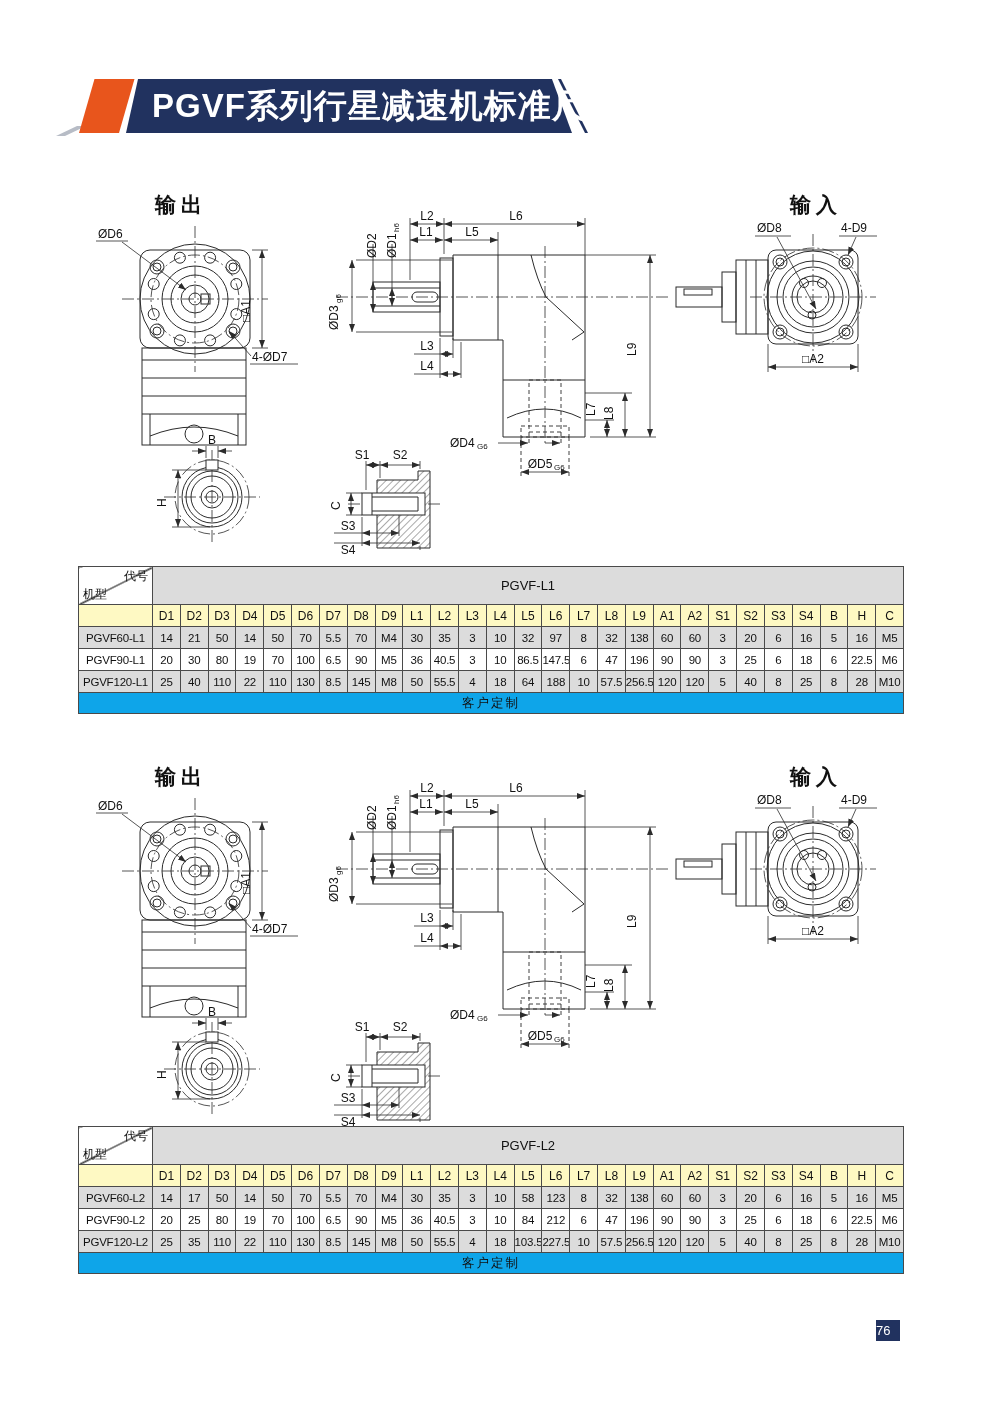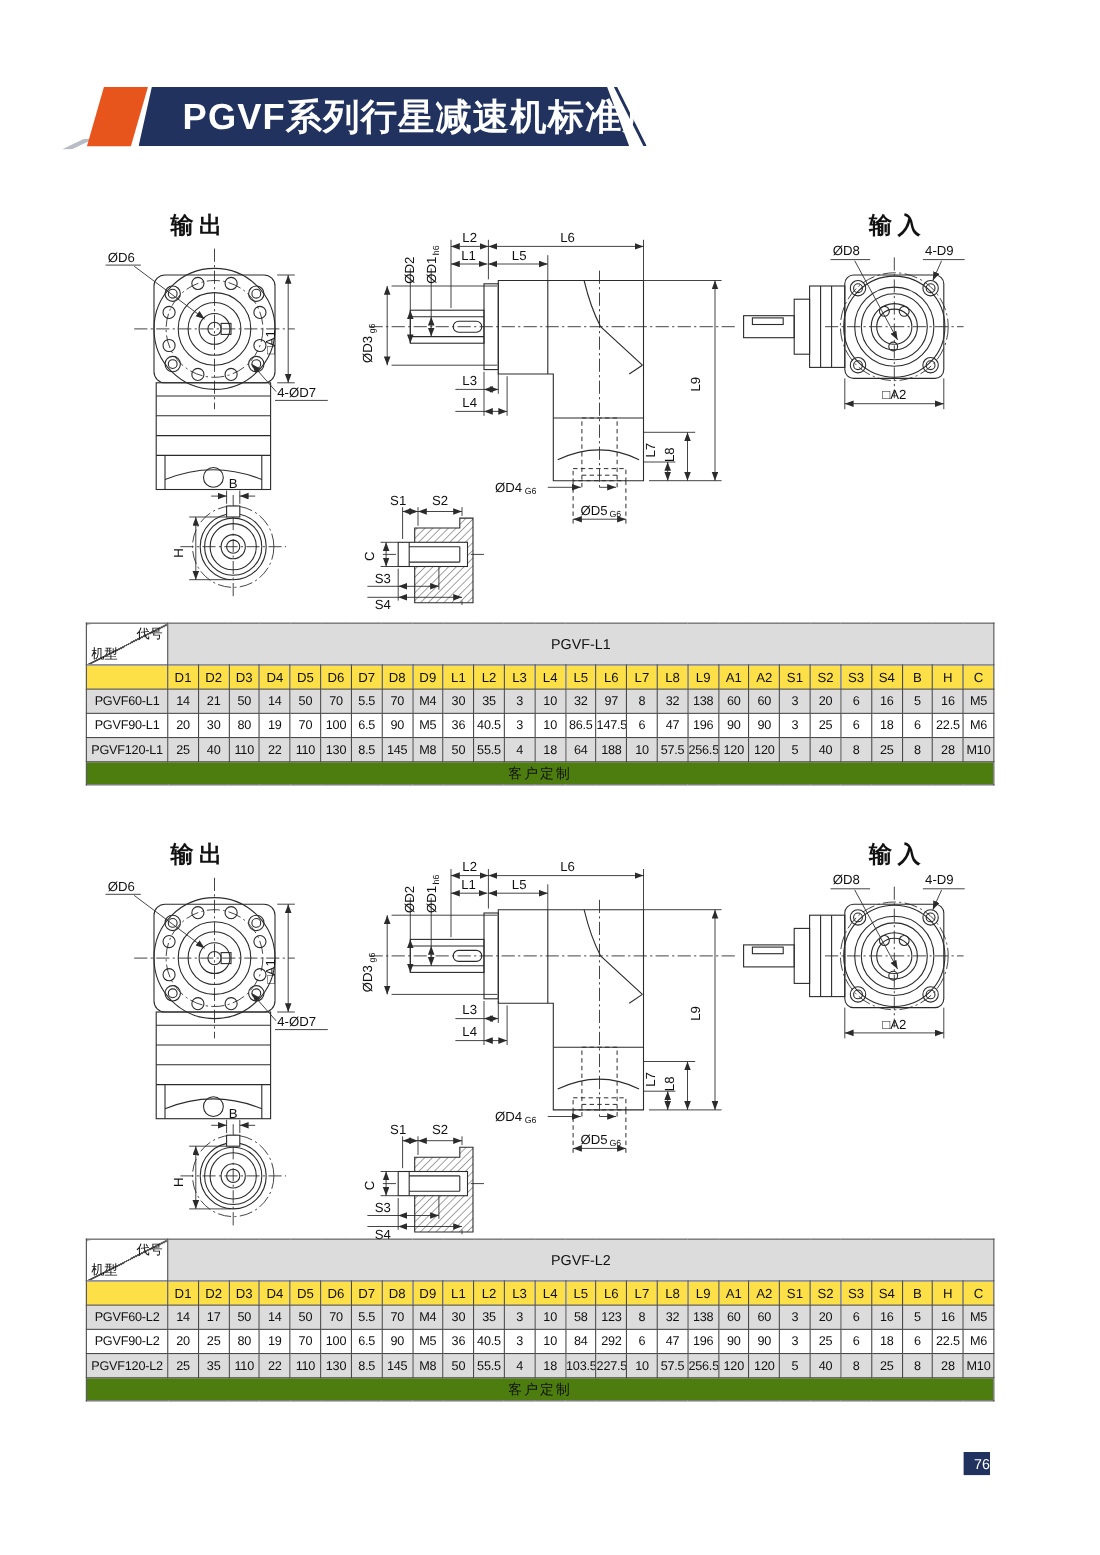--- a/index.html
+++ b/index.html
@@ -8,21 +8,21 @@
 
   
   .banner-orange{position:absolute;left:79px;top:79px;width:40px;height:54px;
     transform:skewX(-16deg);transform-origin:bottom left;}
   .banner-navy{position:absolute;left:126px;top:79px;width:446px;height:54px;
     clip-path:polygon(2.7% 0,95.5% 0,100% 100%,0 100%);}
   .banner-sliver{position:absolute;left:558px;top:79px;width:30px;height:54px;
     clip-path:polygon(0 0,10% 0,100% 100%,90% 100%);}
   .banner-gray{position:absolute;left:56px;top:126px;width:30px;height:10px;
     background:#b7bcc6;clip-path:polygon(70% 0,100% 0,30% 100%,0 100%);}
-  .banner-title{position:absolute;left:166px;top:79px;height:54px;line-height:54px;
+  .banner-title{position:absolute;left:152px;top:79px;height:54px;line-height:54px;
     color:#fff;font-size:33px;font-weight:bold;letter-spacing:1px;white-space:nowrap;}
 
   
   .drawset{position:absolute;left:0;width:1000px;height:390px;}
   #set1{top:180px;} #set2{top:752px;}
   .ln{stroke:#2b2b2b;stroke-width:1;fill:none;}
   .cl{stroke:#2b2b2b;stroke-width:0.8;fill:none;stroke-dasharray:12 3 2 3;}
   .dsh{stroke:#2b2b2b;stroke-width:0.9;fill:none;stroke-dasharray:4 3;}
   .dim{stroke:#2b2b2b;stroke-width:0.8;fill:none;}
   .txt{font-family:"Liberation Sans",sans-serif;font-size:12px;fill:#111;}
@@ -34,29 +34,29 @@
   .tablebox{position:absolute;left:78px;width:826px;}
   #table1{top:566px;} #table2{top:1126px;}
   .dim-table{border-collapse:collapse;width:100%;table-layout:fixed;color:#111;}
   .dim-table td{border:1px solid #4a4a4a;text-align:center;padding:0;overflow:hidden;white-space:nowrap;}
   .band-row td{height:37px;margin-top:40px;}
   .band{background:#dcdcdc;font-size:13px;}
   .corner{position:relative;background:linear-gradient(to bottom right,
      transparent 48.8%,#4a4a4a 48.8%,#4a4a4a 51.2%,transparent 51.2%);}
   .ct{position:absolute;top:1px;right:4px;font-size:12px;}
   .cb{position:absolute;bottom:1px;left:4px;font-size:12px;font-family:Liberation Serif, serif;}
-  .head-row td{height:21px;font-size:12px;background:#fde047;}
+  .head-row td{height:21px;font-size:12px;background:#fef9c3;}
   .data-row td{height:21px;font-size:11.5px;letter-spacing:-0.2px;}
   .alt td{background:#dcdcdc;}
   .model{font-size:10.5px;margin-left:21px;}
-  .footer{height:20px;font-size:12.5px;background:#4d7c0f;letter-spacing:2px;}
+  .footer{height:20px;font-size:12.5px;background:#0ea5e9;letter-spacing:2px;}
 
   
   .pagenum{position:absolute;left:876px;top:1320px;width:24px;height:21px;
-    color:#fff;font-size:13px;text-align:right;line-height:21px;}
+    color:#fff;font-size:13px;text-align:left;line-height:21px;}
 </style>
 </head>
 <body>
 
 <div id="page">
 
   <div class="banner-gray"></div>
   <div class="banner-orange" style="background: rgb(232, 85, 28);"></div>
   <div class="banner-navy" style="background: rgb(33, 50, 95);"></div>
   <div class="banner-sliver" style="background: rgb(33, 50, 95);"></div>
@@ -615,21 +615,21 @@
             <td class="val">70</td>
             <td class="val">100</td>
             <td class="val">6.5</td>
             <td class="val">90</td>
             <td class="val">M5</td>
             <td class="val">36</td>
             <td class="val">40.5</td>
             <td class="val">3</td>
             <td class="val">10</td>
             <td class="val">84</td>
-            <td class="val">292</td>
+            <td class="val">212</td>
             <td class="val">6</td>
             <td class="val">47</td>
             <td class="val">196</td>
             <td class="val">90</td>
             <td class="val">90</td>
             <td class="val">3</td>
             <td class="val">25</td>
             <td class="val">6</td>
             <td class="val">18</td>
             <td class="val">6</td>

